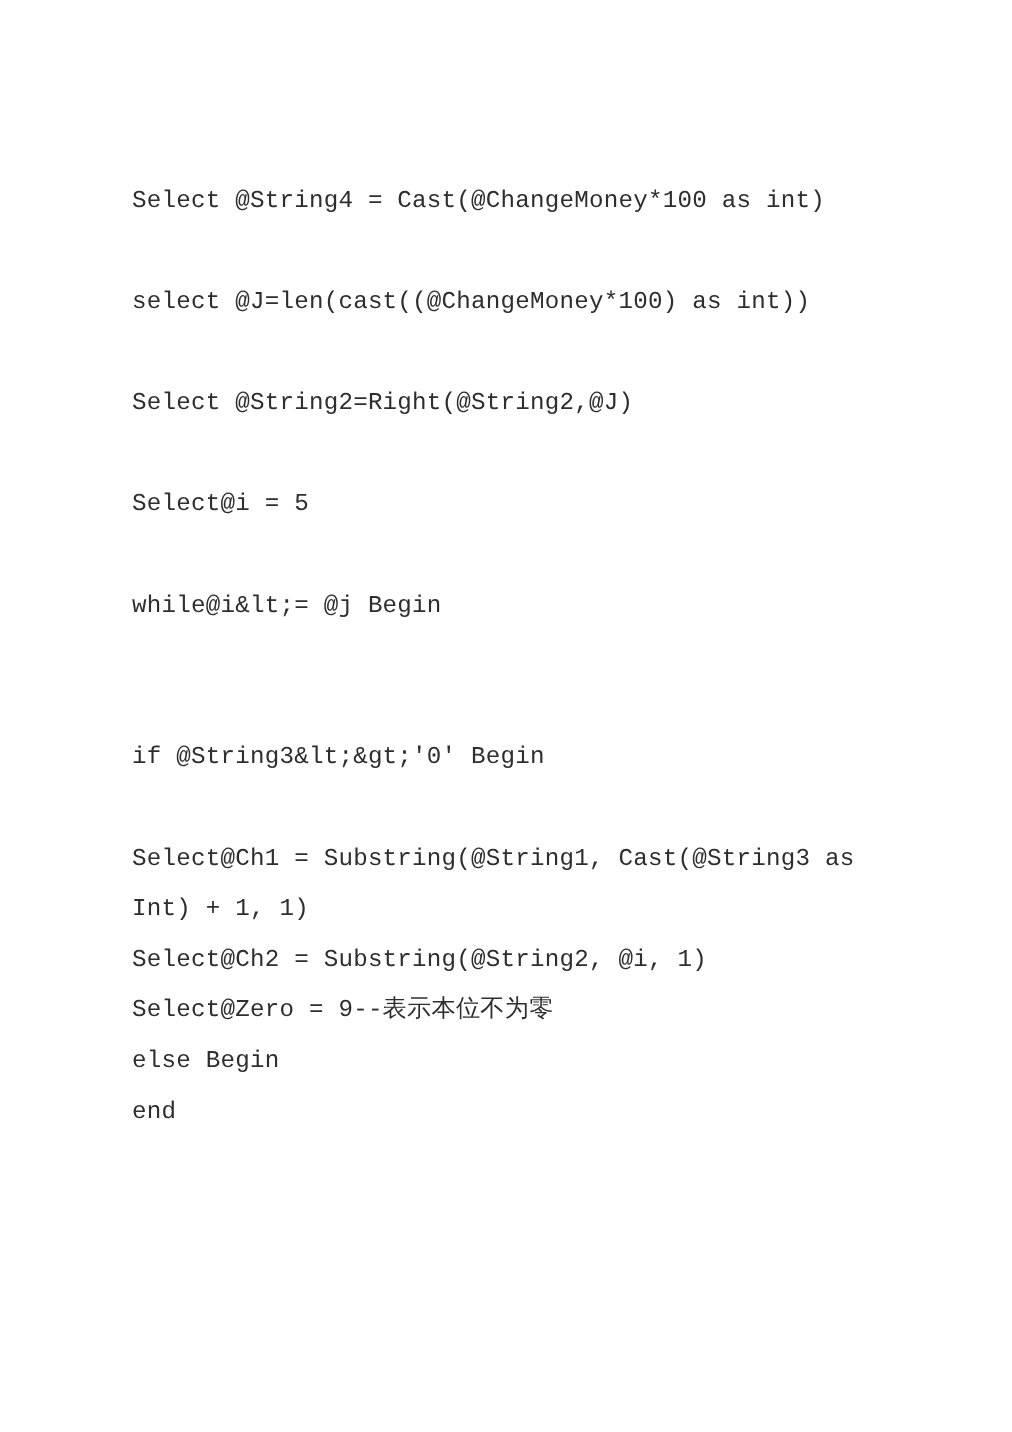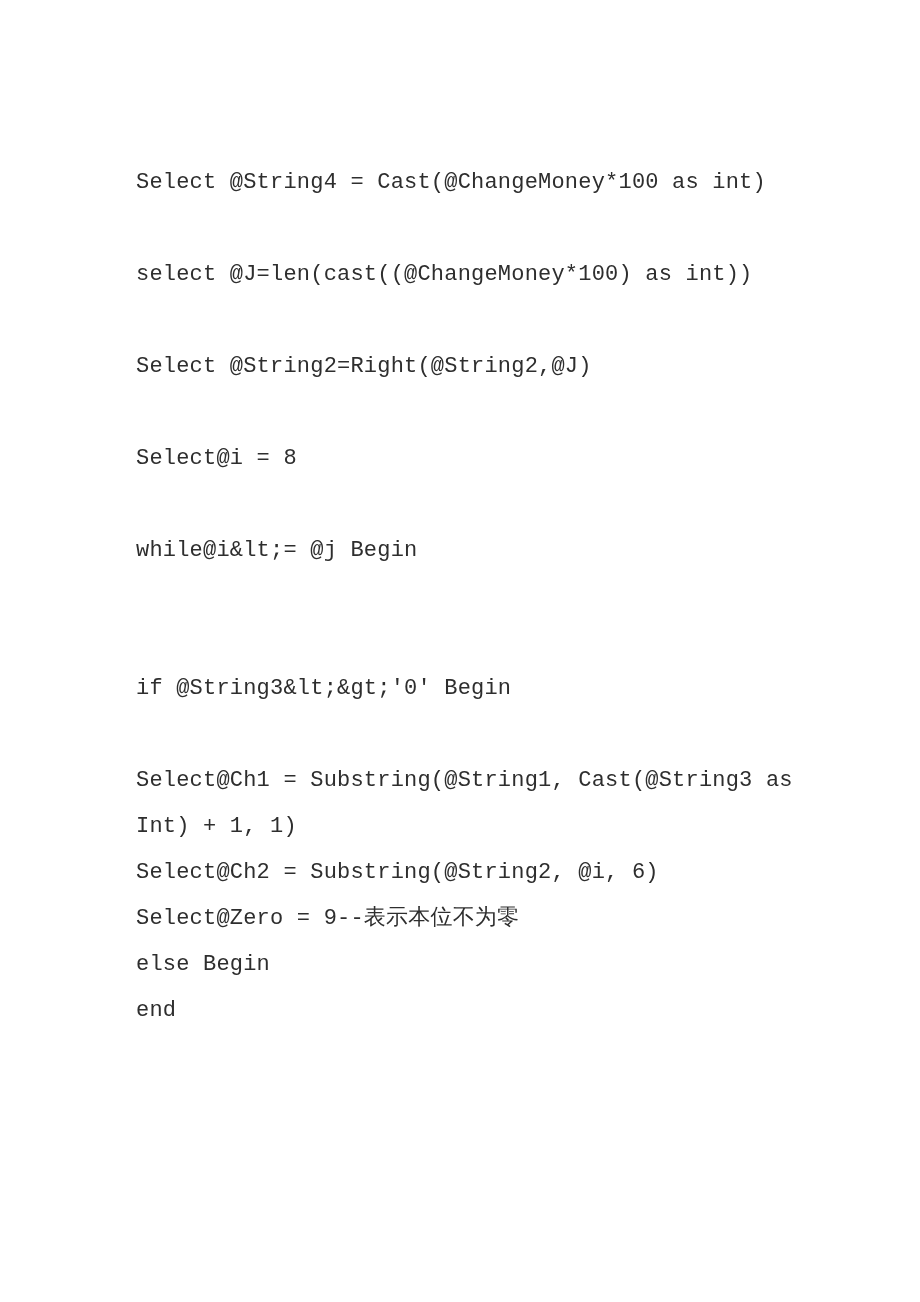--- a/index.html
+++ b/index.html
@@ -15,43 +15,42 @@
     min-height: 1302px;
     padding: 160px 120px 140px 120px;
     color: #2e2e2e;
   }
   .line {
     font-size: 22px;
     line-height: 46px;
     white-space: pre-wrap;
     word-break: break-all;
     letter-spacing: 0.2px;
-    margin-left: 16px;
   }
   .blank {
     height: 46px;
   }
 </style>
 </head>
 <body>
 
 <div class="page">
   <div>
     <div class="line">Select @String4 = Cast(@ChangeMoney*100 as int)</div>
     <div class="blank"></div>
     <div class="line">select @J=len(cast((@ChangeMoney*100) as int))</div>
     <div class="blank"></div>
     <div class="line">Select @String2=Right(@String2,@J)</div>
     <div class="blank"></div>
-    <div class="line">Select@i = 8</div>
+    <div class="line">Select@i = 5</div>
     <div class="blank"></div>
     <div class="line">while@i&amp;lt;= @j Begin</div>
     <div class="blank"></div>
     <div class="blank"></div>
     <div class="line">if @String3&amp;lt;&amp;gt;'0' Begin</div>
     <div class="blank"></div>
     <div class="line">Select@Ch1 = Substring(@String1, Cast(@String3 as Int) + 1, 1)</div>
-    <div class="line">Select@Ch2 = Substring(@String2, @i, 6)</div>
+    <div class="line">Select@Ch2 = Substring(@String2, @i, 1)</div>
     <div class="line">Select@Zero = 9--表示本位不为零</div>
     <div class="line">else Begin</div>
     <div class="line">end</div>
   </div>
 </div>
 
 </body></html>

